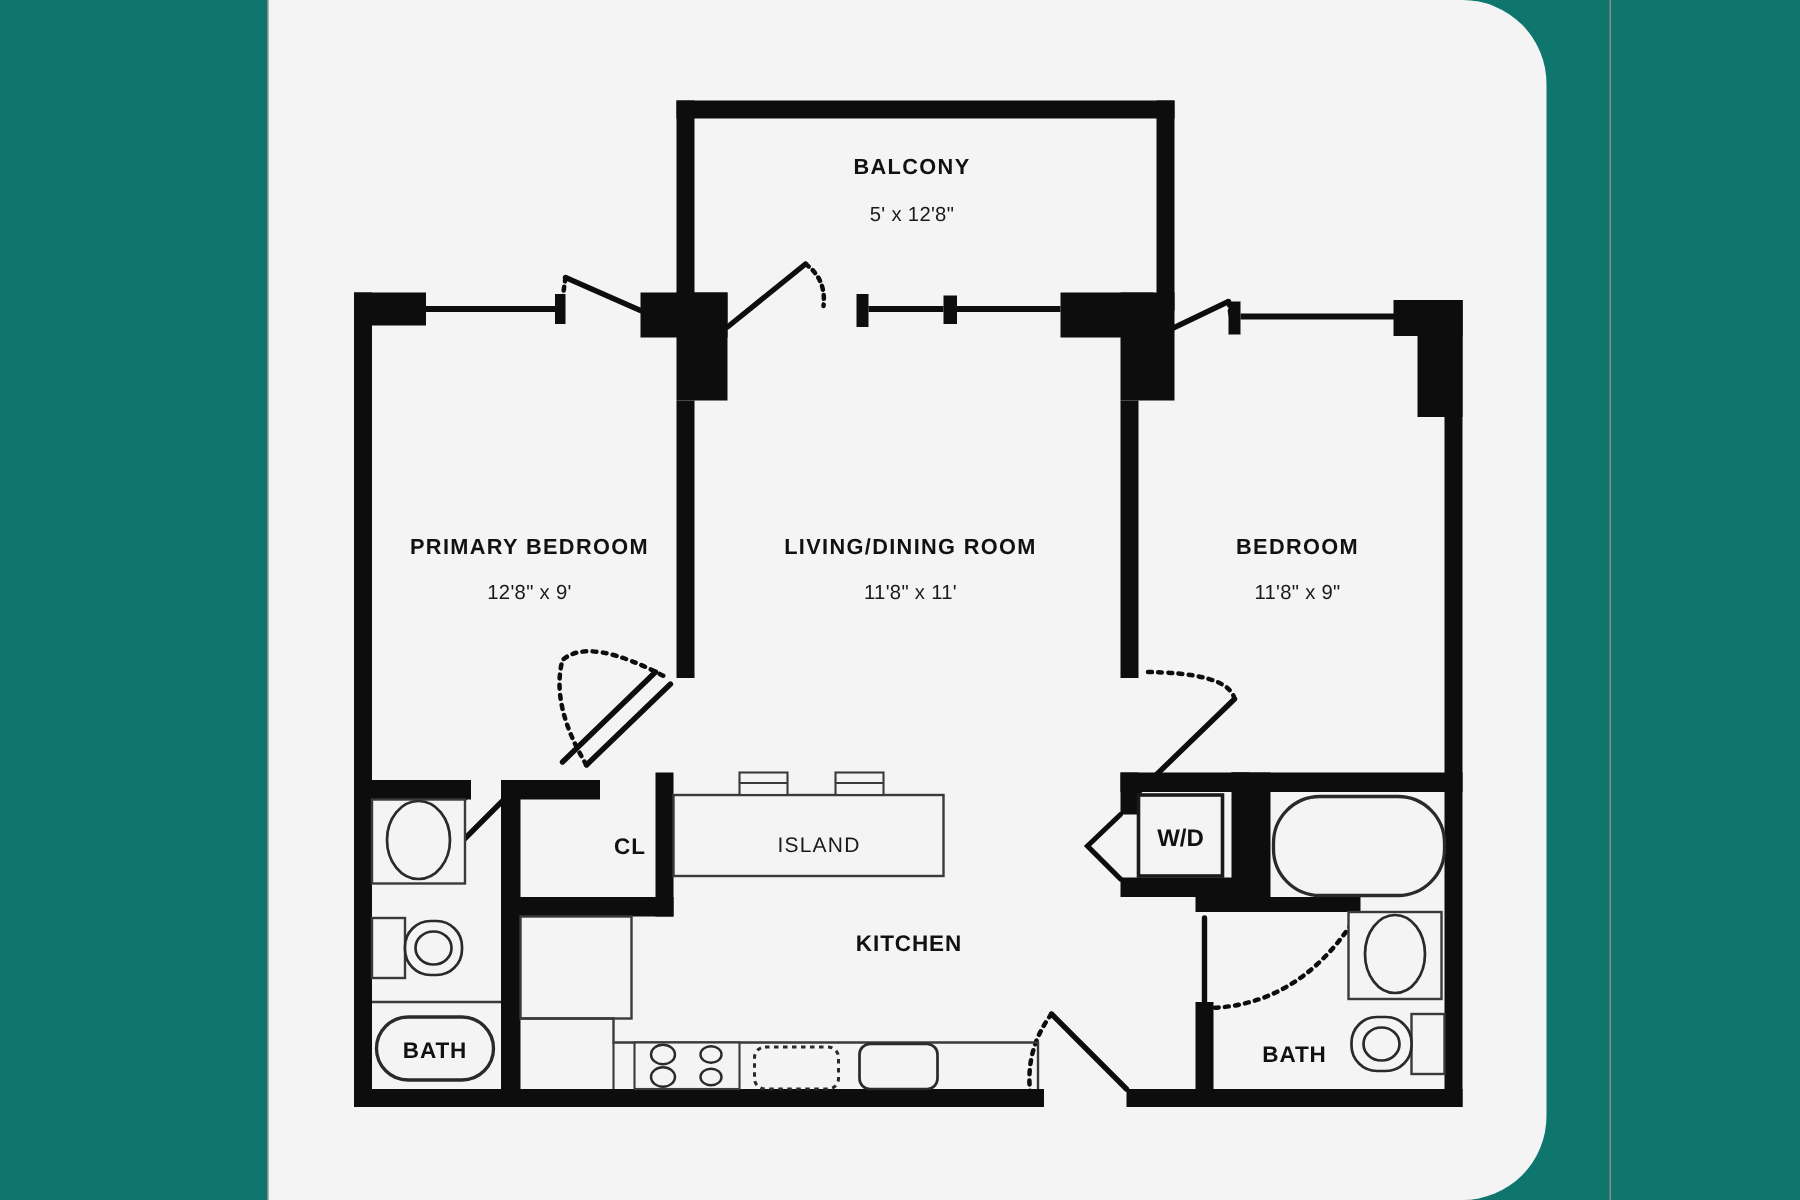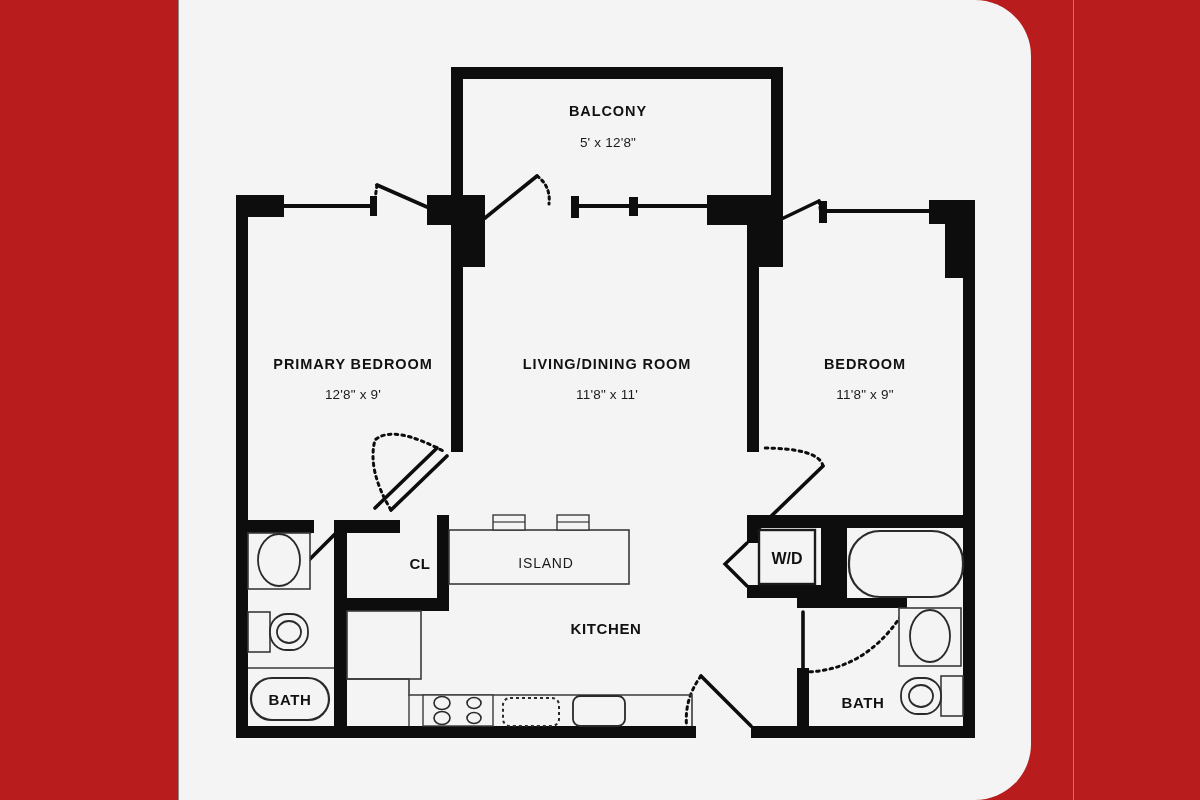--- a/index.html
+++ b/index.html
@@ -9,21 +9,21 @@
     background: #ffffff;
     width: 1200px;
     height: 800px;
     overflow: hidden;
     font-family: "Liberation Sans", sans-serif;
   }
   #viewport {
     position: relative;
     width: 1200px;
     height: 800px;
-    background: #b91c1c;
+    background: #0f766e;
   }
   .divider {
     position: absolute;
     top: 0;
     width: 1px;
     height: 800px;
     background: #8a8a8a;
   }
   #divider-left  { left: 178px; }
   #divider-right { left: 1073px; }

